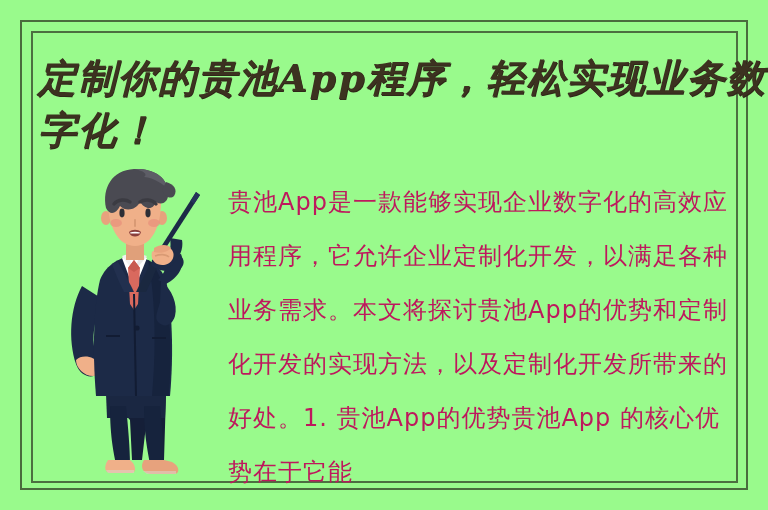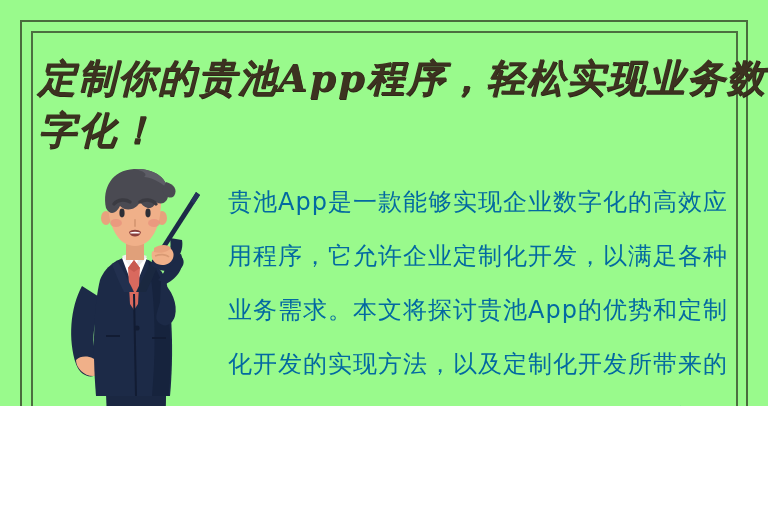--- a/index.html
+++ b/index.html
@@ -9,21 +9,21 @@
   body {
     width: 768px;
     height: 510px;
     overflow: hidden;
     font-family: "Liberation Sans", sans-serif;
   }
 
   #poster {
     position: relative;
     width: 768px;
-    height: 406px;
+    height: 510px;
     background: #99fa8c;
     overflow: hidden;
   }
 
   
   .frame-outer {
     position: absolute;
     left: 20px;
     top: 20px;
     width: 728px;
@@ -59,21 +59,21 @@
     white-space: pre-wrap;
     text-shadow: 0.6px 0.6px 0 #2f2718;
   }
 
   
   .body-copy {
     position: absolute;
     left: 228px;
     top: 175px;
     width: 512px;
-    color: #0369a1;
+    color: #be185d;
     font-family: "DejaVu Sans", "Liberation Sans", sans-serif;
     font-size: 24px;
     line-height: 54px;
     letter-spacing: 1px;
     white-space: pre-wrap;
   }
 
   
   .illustration {
     position: absolute;

